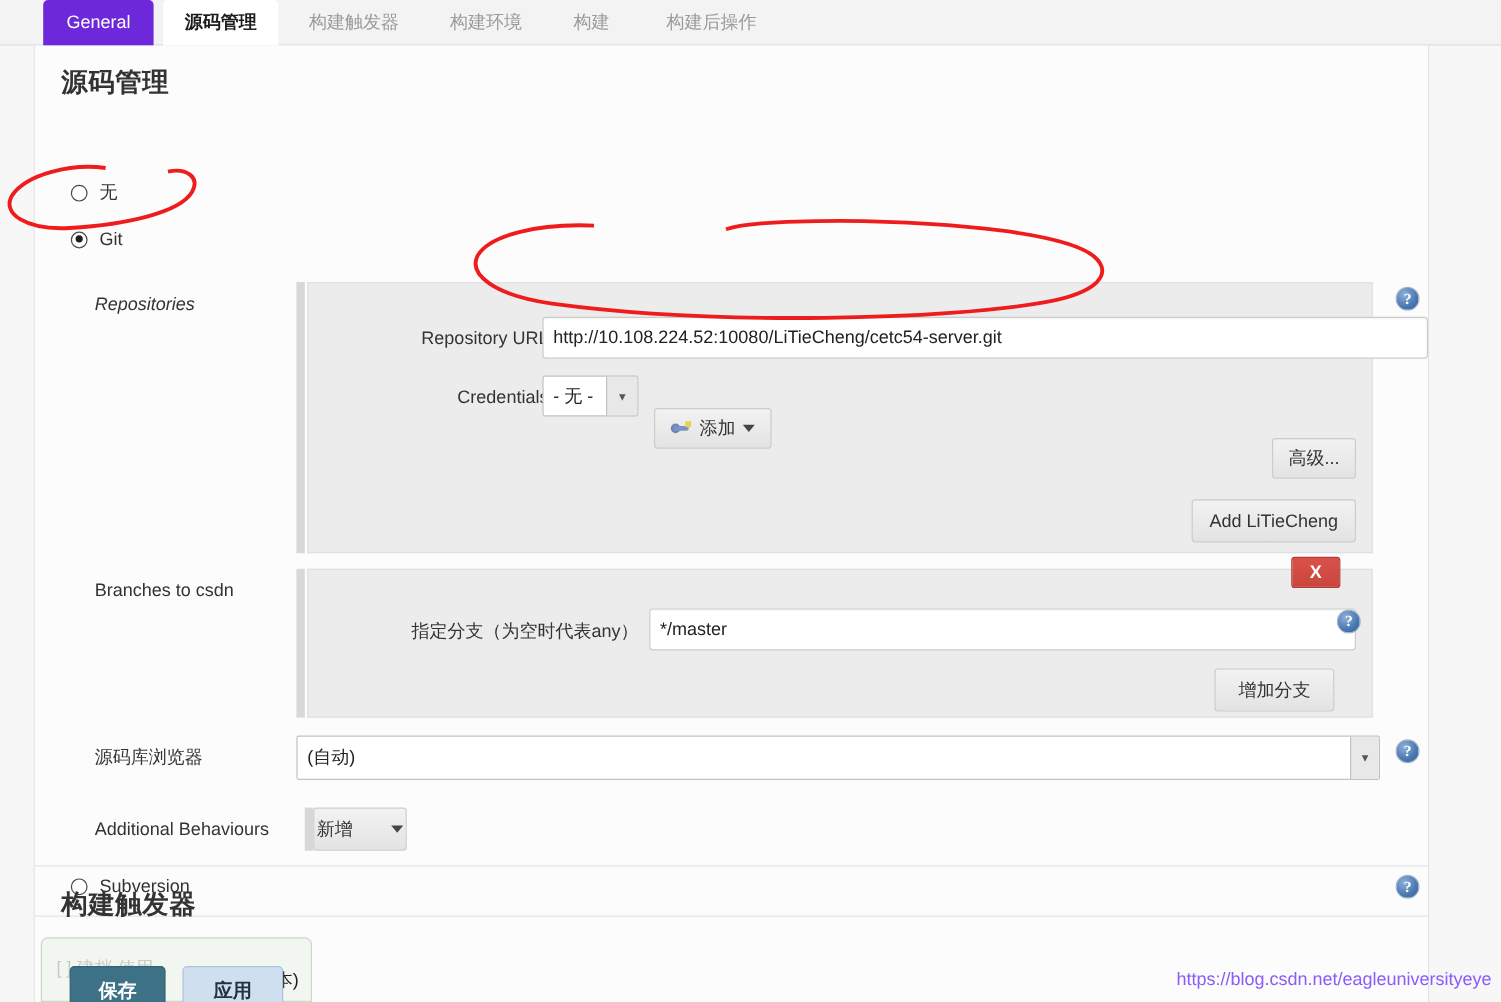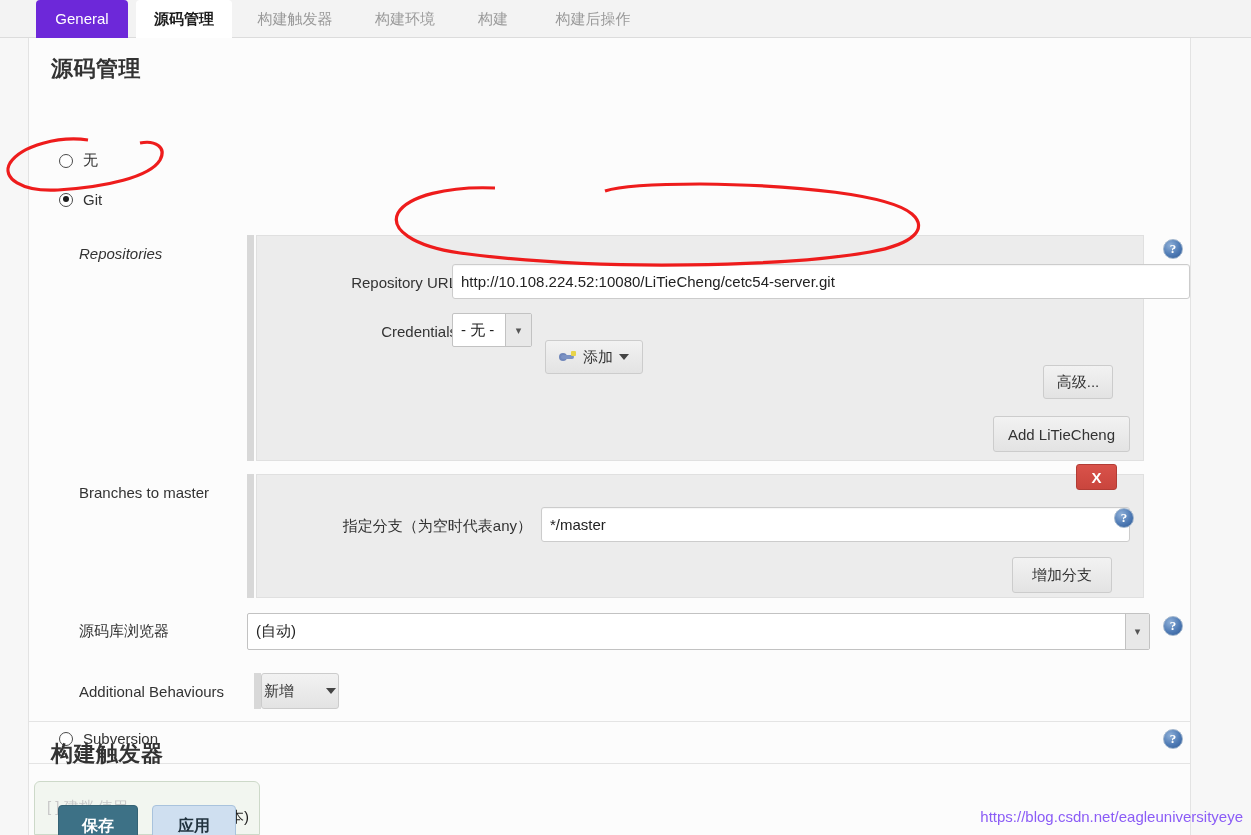--- a/index.html
+++ b/index.html
@@ -368,32 +368,32 @@
         <div class="btn" style="left:288px; top:83px; width:98px; height:34px;margin-top:21px;">
           <span class="key-icon">
             <span class="khead"></span>
               <span class="kbar"></span>
               <span class="ktooth"></span>
           </span>
           <span>添加</span>
           <span class="caret"></span>
         </div>
 
-        <div class="btn" style="left:786px; top:129px; width:70px; height:34px;">
+        <div class="btn" style="left:803px; top:129px; width:70px; height:34px;">
           <span>高级...</span>
         </div>
 
         <div class="btn" style="left:736px; top:180px; width:137px; height:36px;">
           <span>Add LiTieCheng</span>
         </div>
       </div>
 
       <div class="help-icon" style="left:1134px; top:51px;">?</div>
 
-      <div class="field-label" style="left:50px; top:296px;">Branches to master</div>
+      <div class="field-label" style="left:50px; top:296px;">Branches to csdn</div>
 
       <div class="vbar" style="left:218px; top:286px; height:124px;"></div>
 
       <div class="panel" style="left:227px; top:286px; width:888px; height:124px;">
 
         <div class="btn danger" style="left:819px; top:-11px; width:41px; height:26px;">
           <span>X</span>
         </div>
 
         <div class="field-label rt" style="left:20px; top:42px; width:255px;">指定分支（为空时代表any）</div>

